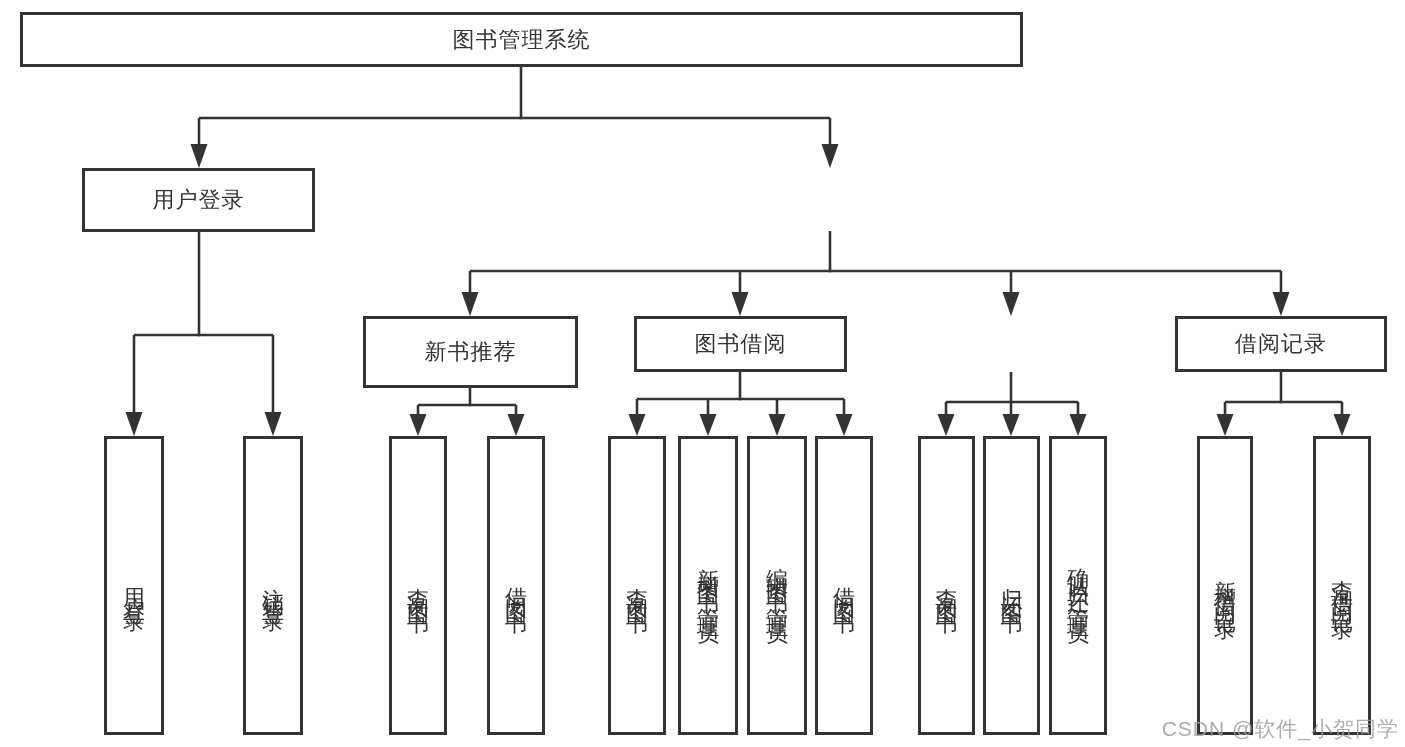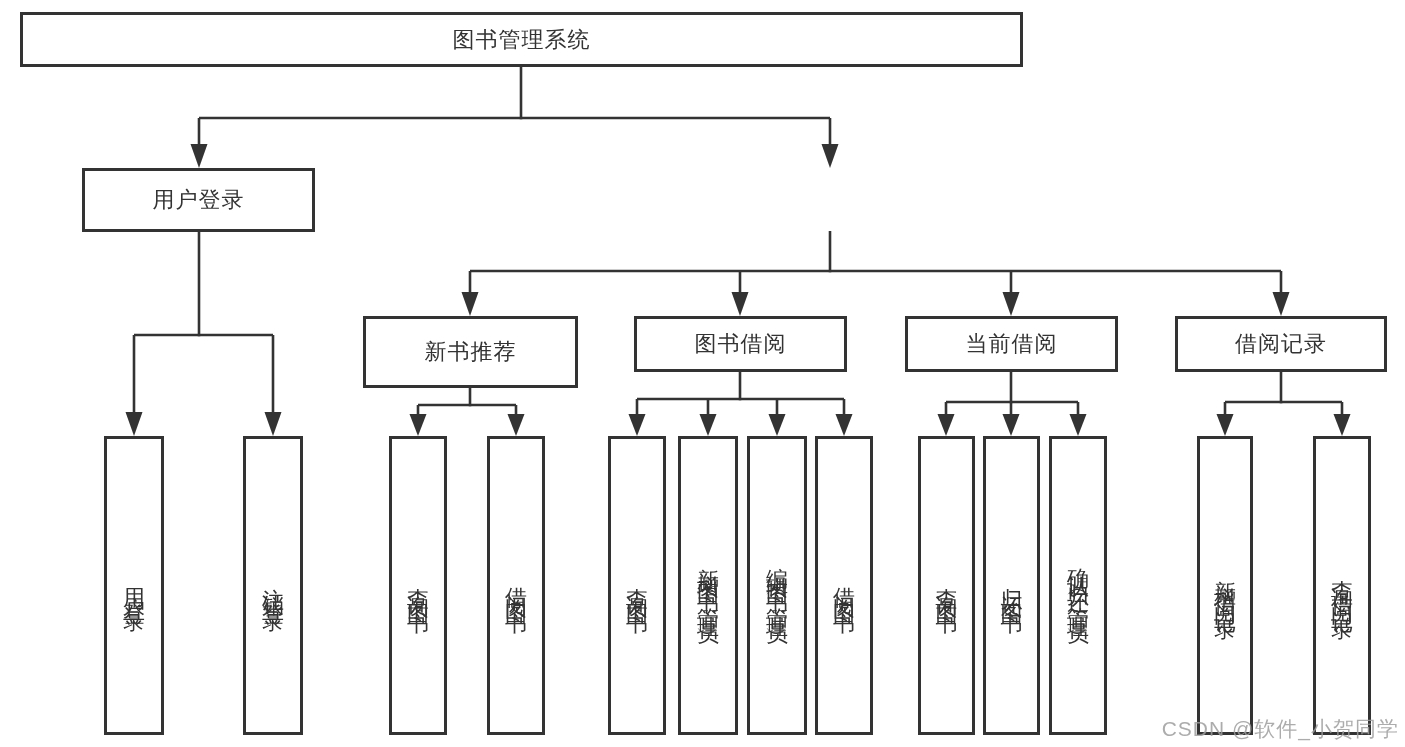--- a/index.html
+++ b/index.html
@@ -157,23 +157,20 @@
   <div class="node" style="left:82px; top:168px; width:233px; height:64px;">
     <span>用户登录</span>
   </div>
 
   <div class="node" style="left:363px; top:316px; width:215px; height:72px;">
     <span>新书推荐</span>
   </div>
   <div class="node" style="left:634px; top:316px; width:213px; height:56px;">
     <span>图书借阅</span>
   </div>
-  <div class="node" style="left:905px; top:316px; width:213px; height:56px;">
-    <span>当前借阅</span>
-  </div>
   <div class="node" style="left:1175px; top:316px; width:212px; height:56px;">
     <span>借阅记录</span>
   </div>
 
   <div class="leaf" style="left:104px; width:60px;">
     <span class="vtext">用户登录</span>
   </div>
   <div class="leaf" style="left:243px; width:60px;">
     <span class="vtext">注销登录</span>
   </div>

